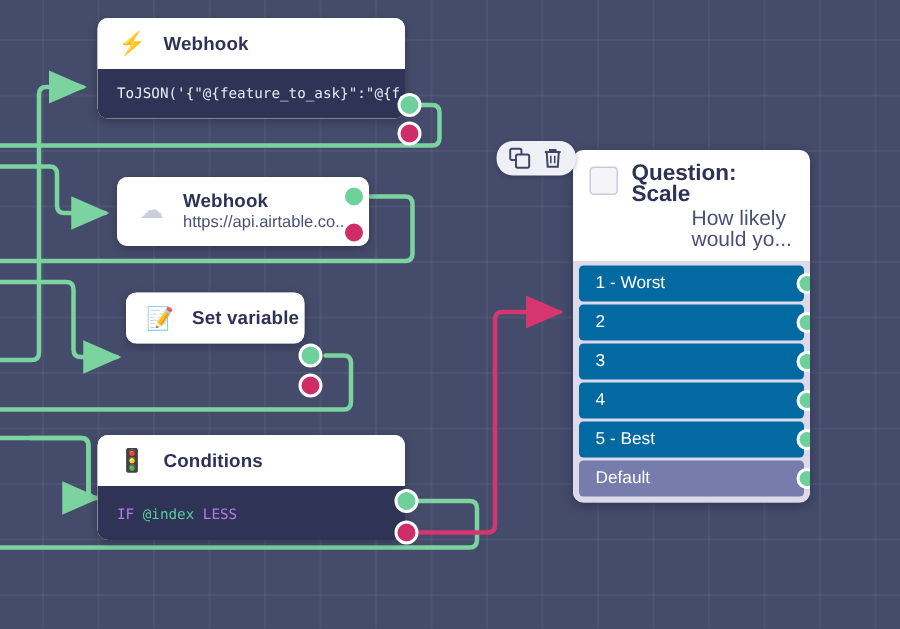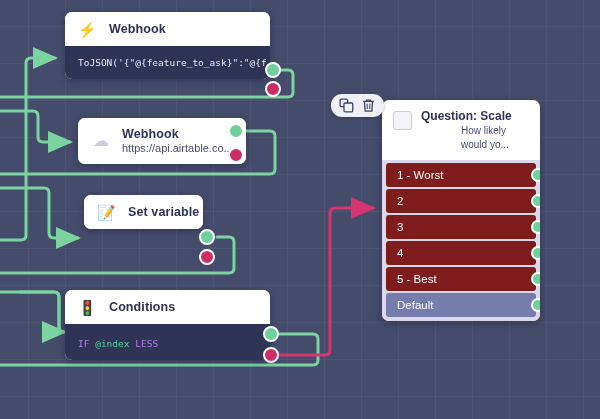--- a/index.html
+++ b/index.html
@@ -75,27 +75,27 @@
     position:absolute;left:382px;top:100px;width:158px;
     background:#ffffff;border-radius:7px;
     box-shadow:0 2px 7px rgba(20,22,40,0.4);
     overflow:hidden;
   }
   #qhead{display:flex;gap:9px;padding:9px 10px 8px 11px;align-items:flex-start;}
   .qcheck{
     width:17px;height:17px;flex:0 0 17px;margin-top:2px;
     border:1.5px solid #c9cbdb;border-radius:3px;background:#f5f5f9;
   }
-  .qtitle{font-size:12px;font-weight:bold;color:#2e3257;line-height:14px;}
-  .qsub{font-size:10px;color:#4a4f74;line-height:14px;margin-top:1px;padding-left:40px;}
+  .qtitle{font-size:15px;font-weight:bold;color:#2e3257;line-height:14px;}
+  .qsub{font-size:14px;color:#4a4f74;line-height:14px;margin-top:1px;padding-left:40px;}
   #qopts{background:#dcd9ea;padding:3px 4px 4px 4px;}
   .qrow{
     position:relative;
     height:24px;margin-bottom:2px;
-    background:#7f1d1d;border-radius:3px;
+    background:#0369a1;border-radius:3px;
     display:flex;align-items:center;
     padding-left:11px;
     color:#ffffff;font-size:11.5px;
   }
   .qrow.default{background:#767cab;margin-bottom:0;}
   .qrow .port{right:-9px;top:5px;}
 
   
   #toolbar{
     position:absolute;left:331px;top:94px;

